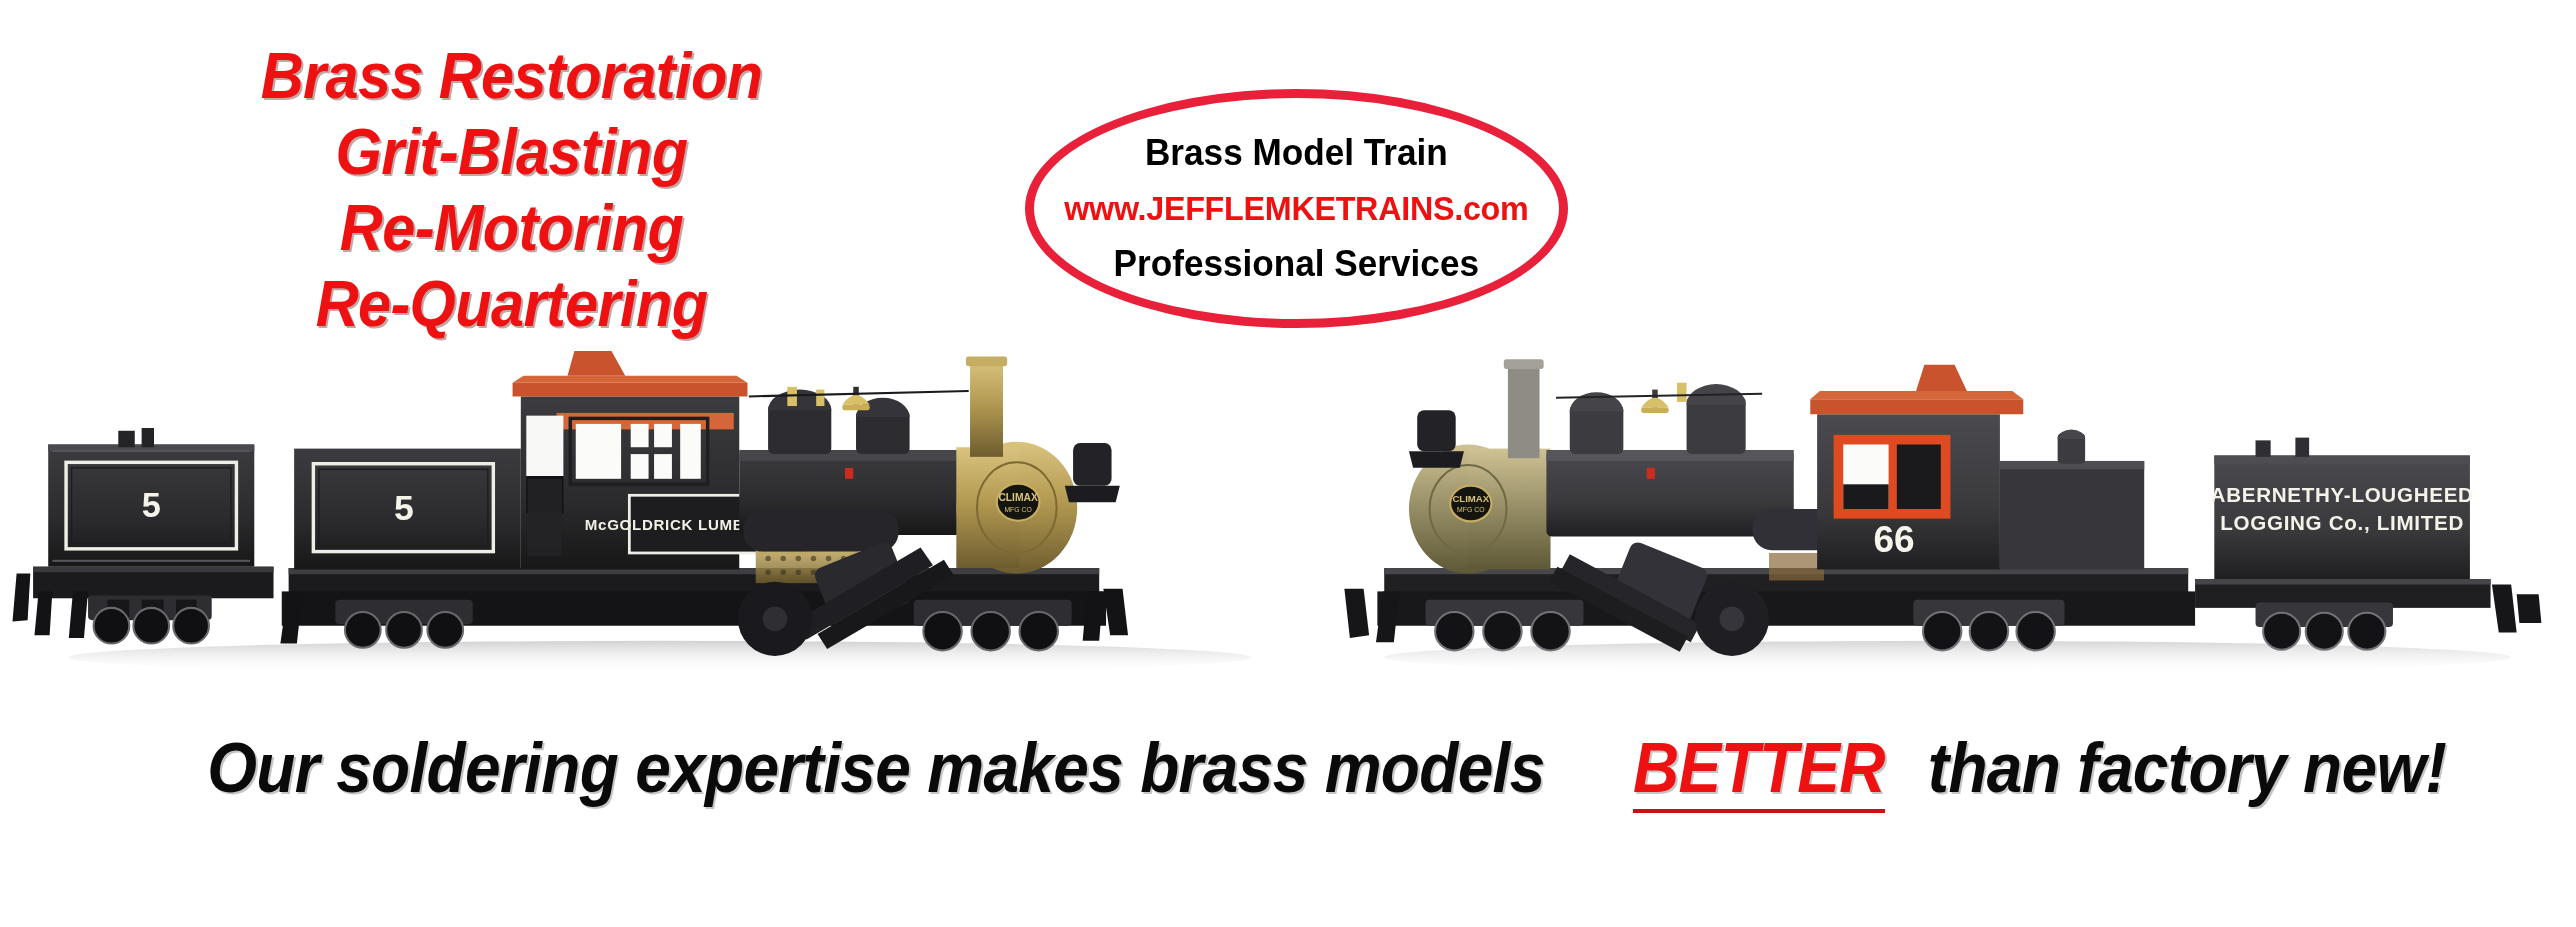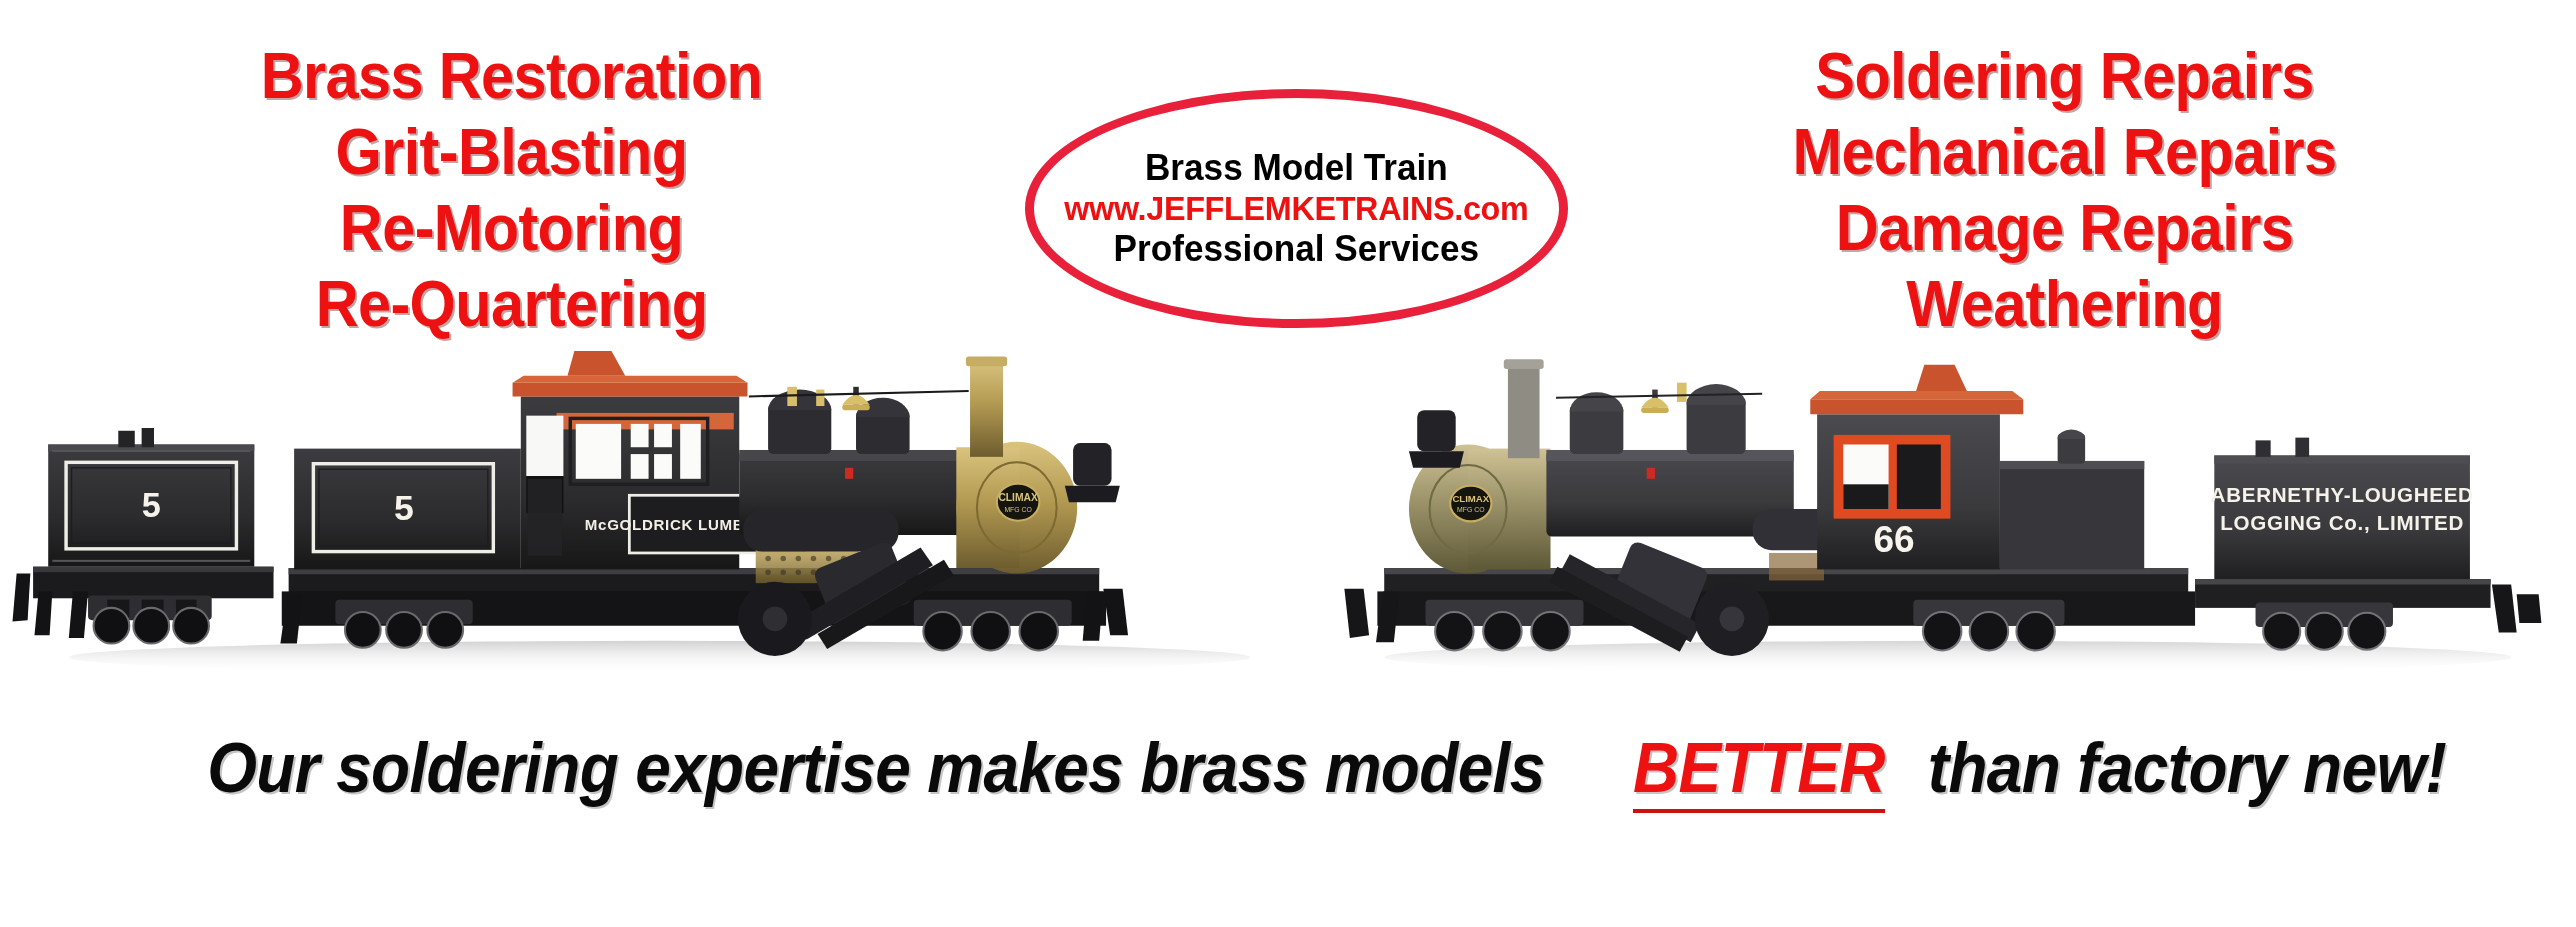--- a/index.html
+++ b/index.html
@@ -2,40 +2,40 @@
 <html style="font-size:11px"><head>
 <meta charset="utf-8">
 <style>
   html,body{margin:0;padding:0;background:#fff;}
   body{width:2576px;height:927px;overflow:hidden;
        font-family:"Liberation Sans",sans-serif;}
   #stage{position:relative;width:2576px;height:927px;background:#ffffff;}
 
   
   .svc-col{position:absolute;top:38px;text-align:center;}
-  .svc-col.left{left:137px;width:749px;}
+  .svc-col.left{left:137px;width:749px;font-style:italic;}
   .svc-col.right{left:1690px;width:749px;}
   .svc-line{
     color:#ee1111;
     font-family:"Liberation Sans",sans-serif;
     font-weight:bold;
     font-size:64px;
     line-height:76px;
     letter-spacing:-0.7px;
     white-space:nowrap;
     text-shadow:2.1px 2.1px 0 rgba(120,60,60,.45);
     transform:scaleX(.93);
   }
 
   
   #logo{position:absolute;left:1025px;top:89px;width:543px;height:239px;}
   #logo .ring{position:absolute;inset:0;border:9px solid #e8203a;border-radius:50%;
               box-sizing:border-box;}
   #logo .lines{position:absolute;inset:0;display:flex;flex-direction:column;
-               align-items:center;justify-content:center;}
+               align-items:center;justify-content:center;gap:15px;}
   .logo-l1,.logo-l3{color:#000;font-weight:bold;font-size:37px;white-space:nowrap;
                     transform:scaleX(.95);font-family:"Liberation Sans",sans-serif;}
   .logo-l2{color:#ee1111;font-weight:bold;font-size:34px;white-space:nowrap;
            letter-spacing:-0.3px;transform:scaleX(.95);
            font-family:"Liberation Sans",sans-serif;}
 
   
   #tagline{position:absolute;left:0;top:727px;width:2576px;text-align:center;
            white-space:nowrap;margin-left:16px;}
   #tagline span{
@@ -66,26 +66,20 @@
 
   <div id="logo">
     <div class="ring"></div>
     <div class="lines">
       <div class="logo-l1">Brass Model Train</div>
       <div class="logo-l2">www.JEFFLEMKETRAINS.com</div>
       <div class="logo-l3">Professional Services</div>
     </div>
   </div>
 
-  <div class="svc-col right">
-    <div class="svc-line">Soldering Repairs</div>
-    <div class="svc-line">Mechanical Repairs</div>
-    <div class="svc-line">Damage Repairs</div>
-    <div class="svc-line">Weathering</div>
-  </div>
 
   <div class="photo" id="photo-left">
     <svg viewBox="0 0 1910 520" preserveAspectRatio="none">
       <defs>
         <linearGradient id="brassL" x1="0" y1="0" x2="0" y2="1">
           <stop offset="0%" stop-color="#d9c37e"></stop>
             <stop offset="45%" stop-color="#b39a52"></stop>
           <stop offset="100%" stop-color="#6d5c2e"></stop>
         </linearGradient>
         <linearGradient id="blkL" x1="0" y1="0" x2="0" y2="1">

